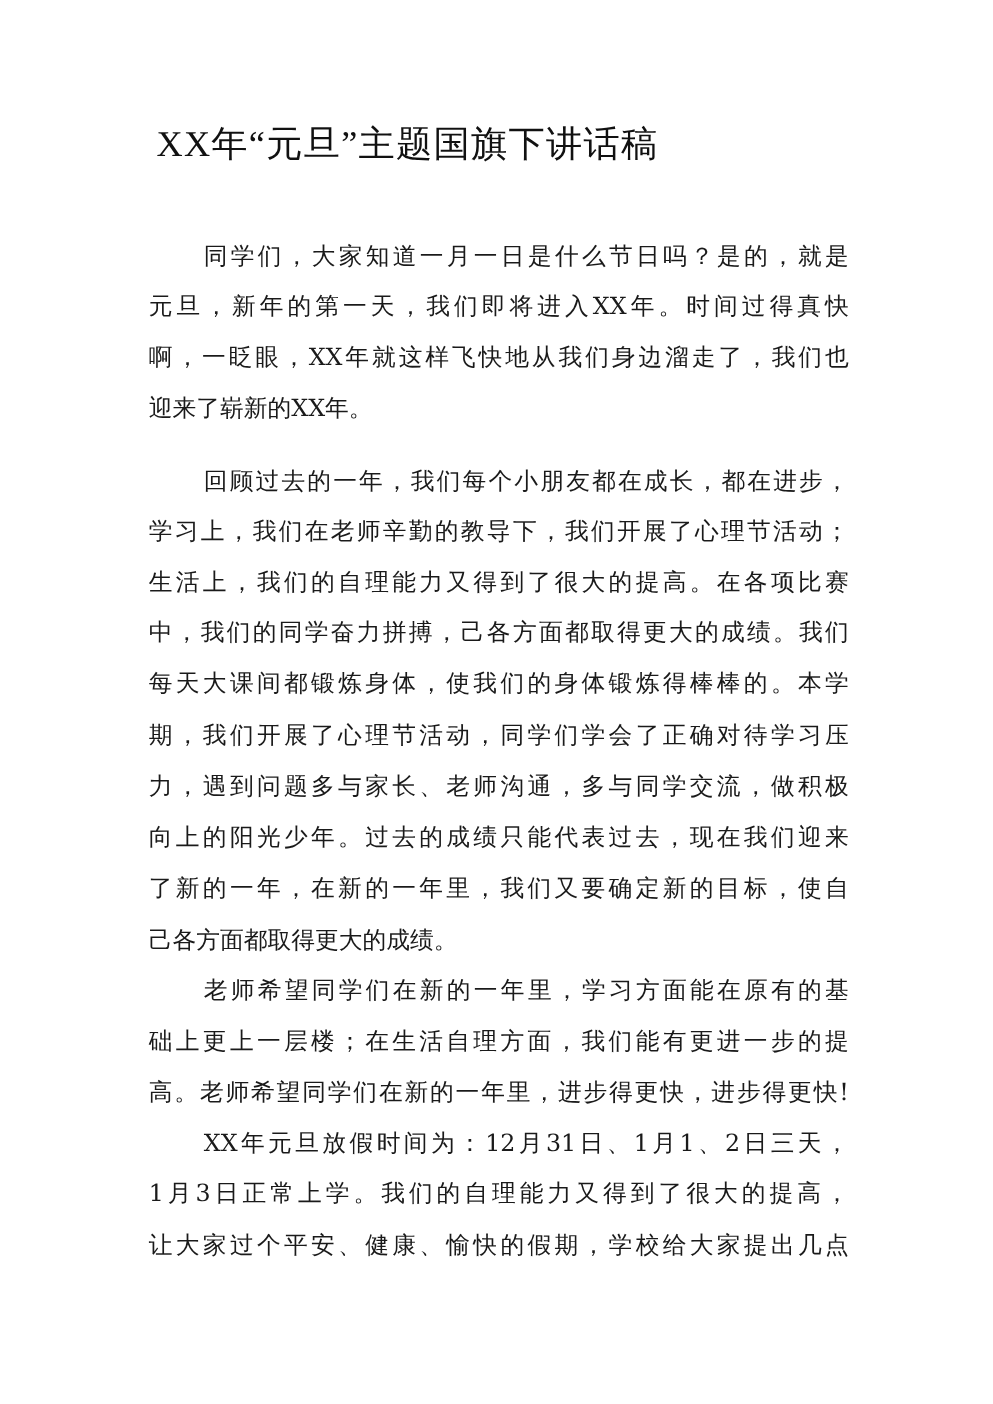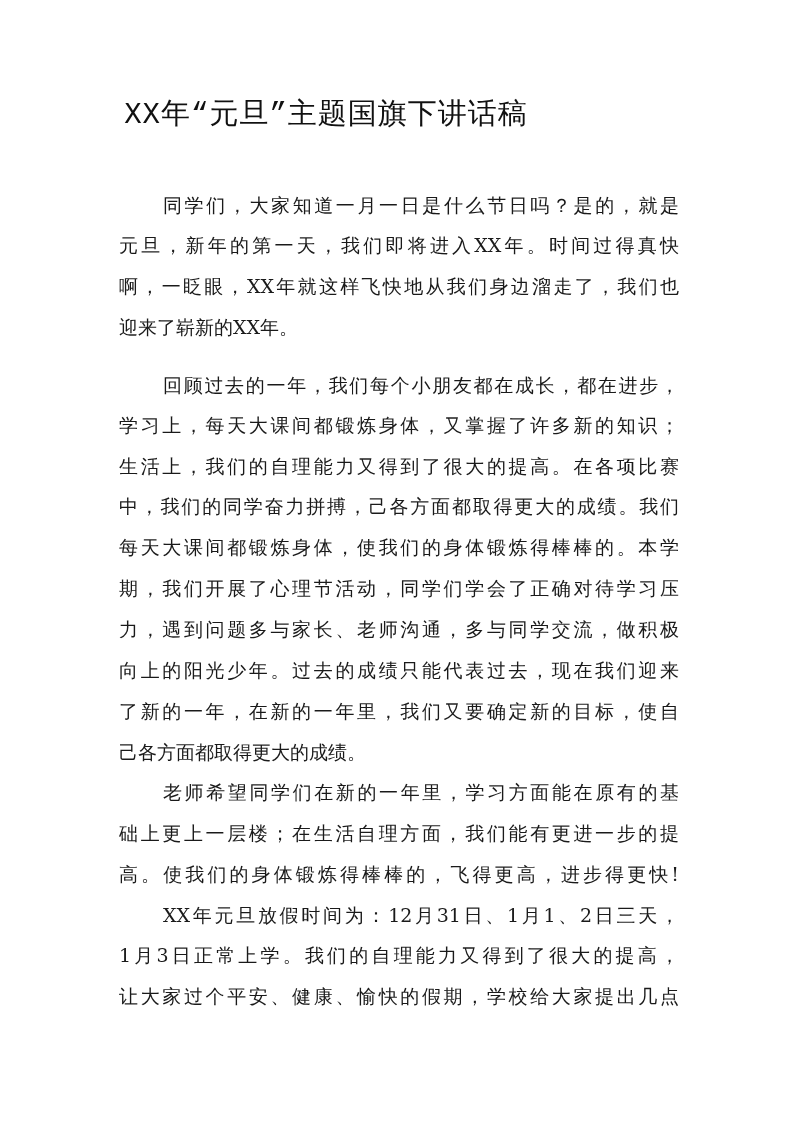--- a/index.html
+++ b/index.html
@@ -1,20 +1,20 @@
 <!DOCTYPE html>
 <html><head>
 <meta charset="utf-8">
 <style>
   html, body { margin: 0; padding: 0; background: #ffffff; }
   body { width: 794px; height: 1123px; position: relative; overflow: hidden; }
   .page { position: absolute; left: 0; top: 0; width: 794px; height: 1123px; background: #ffffff; }
   .title {
     position: absolute; left: 0; top: 96px; width: 652px; text-align: center;
-    font-family: Liberation Mono, monospace;
+    font-family: Liberation Serif, serif;
     font-size: 29px; color: #111111; letter-spacing: 1px; line-height: 40px;
   }
   .line {
     position: absolute; left: 119px; width: 560px;
     font-family: "DejaVu Serif", "Liberation Serif", serif;
     font-size: 19px; color: #1a1a1a; line-height: 26px; white-space: nowrap;
     text-align: justify; text-align-last: justify; margin-top: 33px;
   }
   .line.indent { left: 163px; width: 516px; }
   .line.last { text-align-last: left; }
@@ -24,30 +24,30 @@
 
 <div class="page">
   <div class="title">XX年“元旦”主题国旗下讲话稿</div>
 
   <div class="line indent" style="top:159px">同学们，大家知道一月一日是什么节日吗？是的，就是</div>
   <div class="line" style="top:199px">元旦，新年的第一天，我们即将进入XX年。时间过得真快</div>
   <div class="line" style="top:240px">啊，一眨眼，XX年就这样飞快地从我们身边溜走了，我们也</div>
   <div class="line last" style="top:281px">迎来了崭新的XX年。</div>
 
   <div class="line indent" style="top:339px">回顾过去的一年，我们每个小朋友都在成长，都在进步，</div>
-  <div class="line" style="top:379px">学习上，每天大课间都锻炼身体，又掌握了许多新的知识；</div>
+  <div class="line" style="top:379px">学习上，我们在老师辛勤的教导下，我们开展了心理节活动；</div>
   <div class="line" style="top:420px">生活上，我们的自理能力又得到了很大的提高。在各项比赛</div>
   <div class="line" style="top:460px">中，我们的同学奋力拼搏，己各方面都取得更大的成绩。我们</div>
   <div class="line" style="top:501px">每天大课间都锻炼身体，使我们的身体锻炼得棒棒的。本学</div>
   <div class="line" style="top:542px">期，我们开展了心理节活动，同学们学会了正确对待学习压</div>
   <div class="line" style="top:583px">力，遇到问题多与家长、老师沟通，多与同学交流，做积极</div>
   <div class="line" style="top:624px">向上的阳光少年。过去的成绩只能代表过去，现在我们迎来</div>
   <div class="line last" style="top:706px">己各方面都取得更大的成绩。</div>
   <div class="line" style="top:665px">了新的一年，在新的一年里，我们又要确定新的目标，使自</div>
 
   <div class="line indent" style="top:746px">老师希望同学们在新的一年里，学习方面能在原有的基</div>
   <div class="line" style="top:787px">础上更上一层楼；在生活自理方面，我们能有更进一步的提</div>
-  <div class="line" style="top:828px">高。使我们的身体锻炼得棒棒的，飞得更高，进步得更快!</div>
+  <div class="line" style="top:828px">高。老师希望同学们在新的一年里，进步得更快，进步得更快!</div>
 
   <div class="line indent" style="top:869px">XX年元旦放假时间为：12月31日、1月1、2日三天，</div>
   <div class="line" style="top:909px">1月3日正常上学。我们的自理能力又得到了很大的提高，</div>
   <div class="line" style="top:950px">让大家过个平安、健康、愉快的假期，学校给大家提出几点</div>
 </div>
 
 </body></html>

